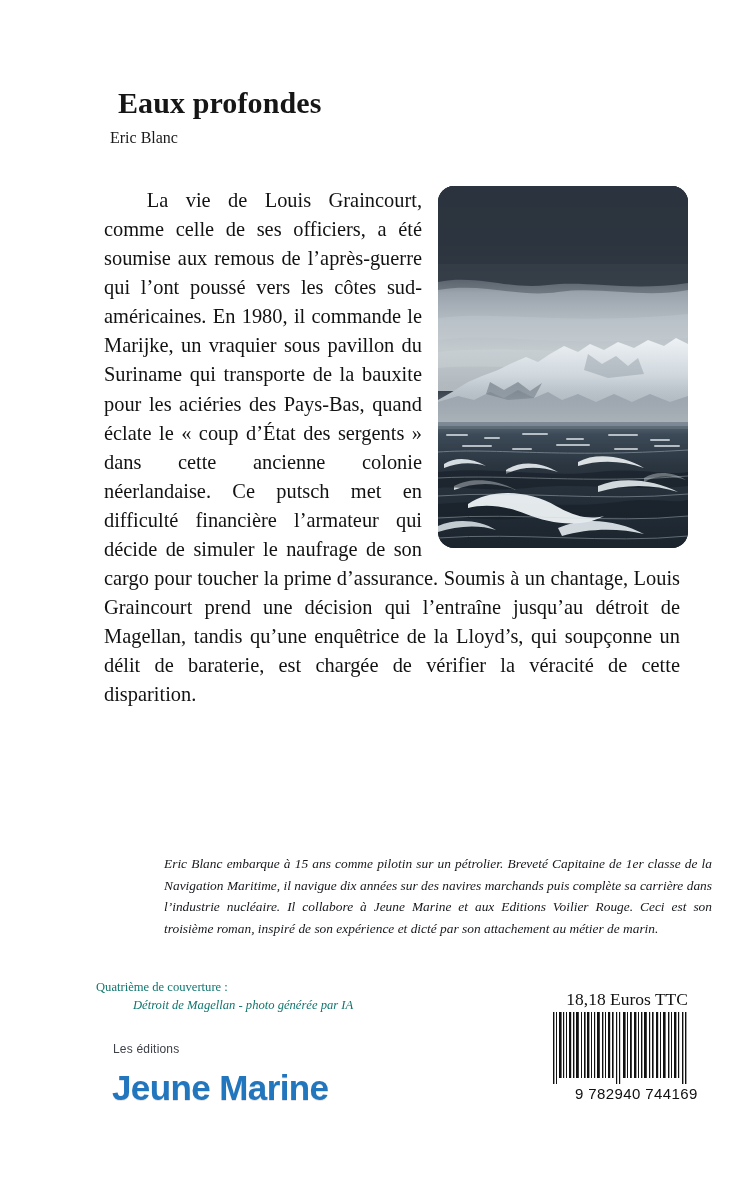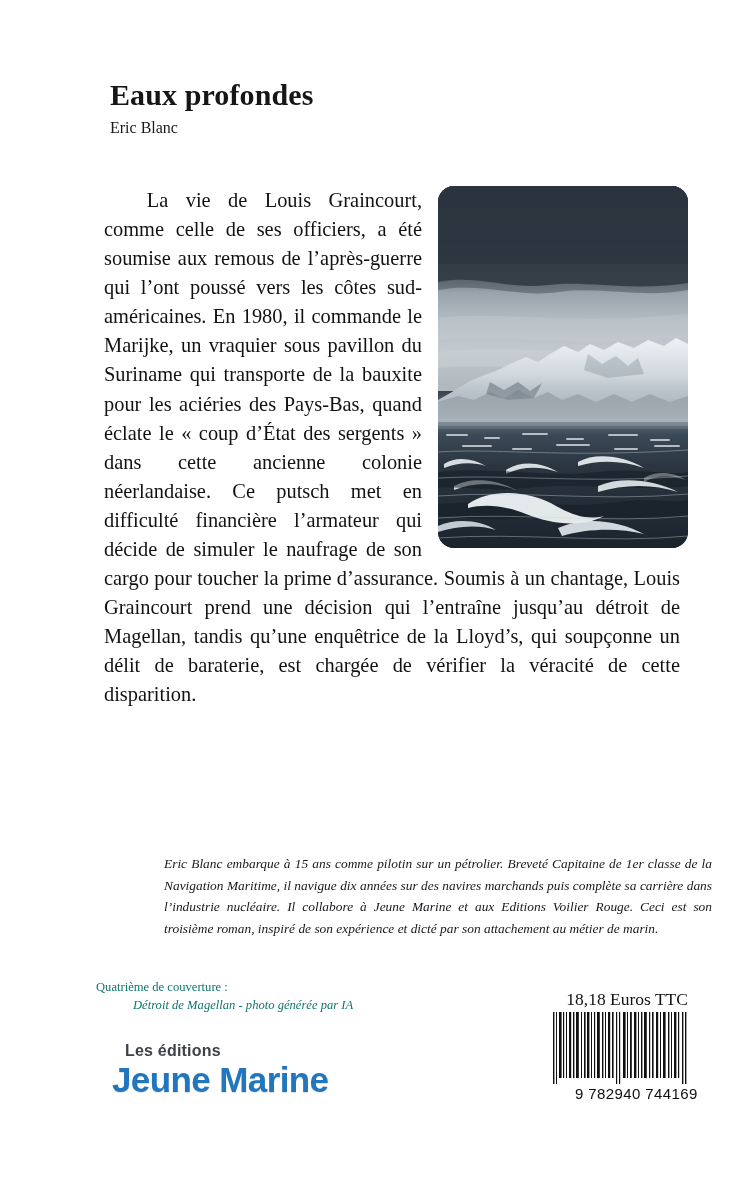--- a/index.html
+++ b/index.html
@@ -27,21 +27,21 @@
     position: absolute;
     left: 110px;
     top: 78px;
     width: 560px;
   }
   .book-title {
     font-size: 30px;
     font-weight: bold;
     letter-spacing: 0.1px;
     line-height: 1.12;
-    margin: 0;
+    margin: 8px;
     color: #161616;
   }
   .book-author {
     font-size: 16px;
     font-weight: normal;
     line-height: 1.2;
     margin: 6px 0 0 0;
     color: #1a1a1a;
   }
 
@@ -113,34 +113,34 @@
 
   
   .publisher {
     position: absolute;
     left: 112px;
     top: 1043px;
     width: 260px;
     font-family: "Liberation Sans", "DejaVu Sans", sans-serif;
   }
   .pub-kicker {
-    font-size: 16px;
-    font-weight: bold;
+    font-size: 12px;
+    font-weight: normal;
     color: #3d4148;
     letter-spacing: 0.2px;
-    margin-left: 13px;
+    margin-left: 1px;
     line-height: 1;
   }
   .pub-name {
     font-size: 35px;
     font-weight: bold;
     color: #2176bd;
     letter-spacing: -0.6px;
     line-height: 1.06;
-    margin-top: 2px;
+    margin-top: 14px;
     text-shadow: 0 1px 0 rgba(0,0,0,0.12);
   }
 
   
   .price {
     position: absolute;
     right: 62px;
     top: 989px;
     font-size: 17.5px;
     color: #121212;

